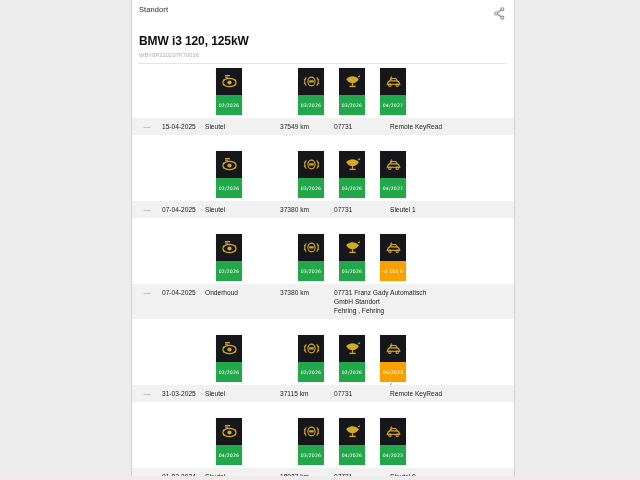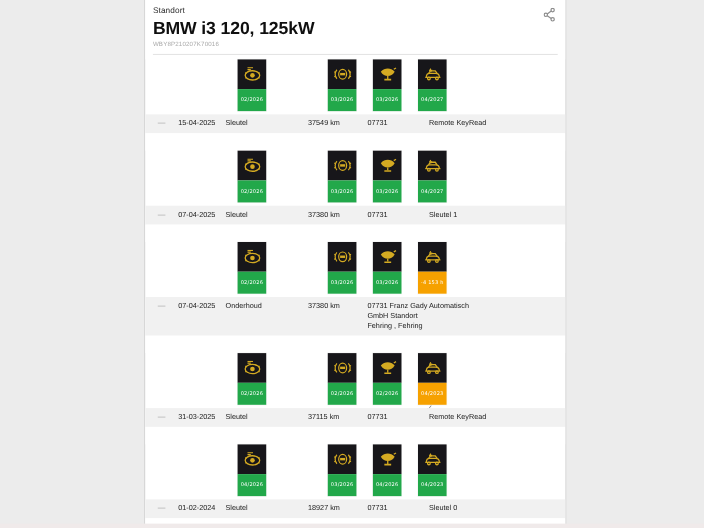--- a/index.html
+++ b/index.html
@@ -17,21 +17,21 @@
 
   .page{
     position:absolute;left:131px;top:0;width:382px;height:480px;
     background:#ffffff;border-left:1px solid #d3d3d3;border-right:1px solid #d3d3d3;
     overflow:hidden;
   }
 
   
   .header{padding:5px 7px 4px 7px;background:#fff;}
   .crumb{font-size:7.5px;color:#2b2b2b;letter-spacing:.1px;line-height:10px;}
-  .title{font-size:16px;font-weight:bold;color:#0f0f0f;line-height:16px;margin-top:4px;letter-spacing:-.1px;}
+  .title{font-size:12px;font-weight:bold;color:#0f0f0f;line-height:16px;margin-top:18px;letter-spacing:-.1px;}
   .vin{font-size:5.6px;color:#a9a9a9;line-height:9px;margin-top:2px;letter-spacing:.15px;}
   .header-rule{height:1px;background:#e4e4e4;margin-top:3px;}
 
   .share-icon{
     position:absolute;right:8px;top:4px;width:14px;height:18px;
     display:flex;align-items:center;justify-content:center;color:#8d8d8d;
   }
 
   
   .body{position:relative;}

